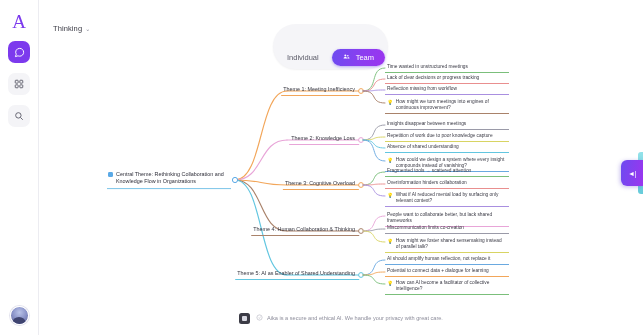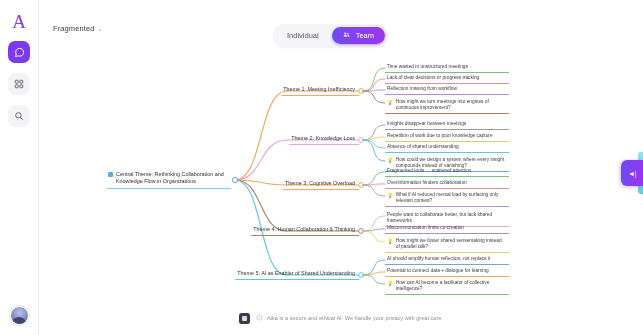--- a/index.html
+++ b/index.html
@@ -53,21 +53,21 @@
   .segmented {
     position: absolute; left: 234px; top: 24px;
     display: flex; align-items: center; gap: 2px;
     background: #f5f5f8; border-radius: 999px; padding: 3px;
     box-shadow: 0 1px 2px rgba(20,20,40,.06);
   }
   .seg {
     border: none; background: transparent; cursor: pointer;
     font-size: 7.5px; color: #5b5b68;
     padding: 4px 11px; border-radius: 999px; line-height: 9px;
-    display: flex; align-items: center; gap: 4px; white-space: nowrap;
+    display: flex; align-items: center; gap: 4px; white-space: nowrap; margin-top: 22px;
   }
   .seg.on {
     background: linear-gradient(100deg,#6d4bf0 0%, #8b3ef0 55%, #9b35ef 100%);
     color: #ffffff; box-shadow: 0 1px 3px rgba(109,75,240,.45); gap: 6px;
   }
 
   
   .canvas { position: absolute; left: 39px; top: 54px; right: 0; bottom: 34px; }
   svg.links { position: absolute; inset: 0; width: 100%; height: 100%; }
 
@@ -163,21 +163,21 @@
         </svg>
       </span>
     </button>
 
     <div class="rail-spacer"></div>
     <div class="avatar"></div>
   </div>
 
   <div class="topbar">
     <div class="workspace">
-      <span>Fragmented</span>
+      <span>Thinking</span>
       <span class="caret">⌄</span>
     </div>
 
     <div class="segmented">
       <button class="seg">
         <span>Individual</span>
       </button>
       <button class="seg on">
         <span>
           <svg width="7" height="7" viewBox="0 0 24 24" fill="#ffffff">

